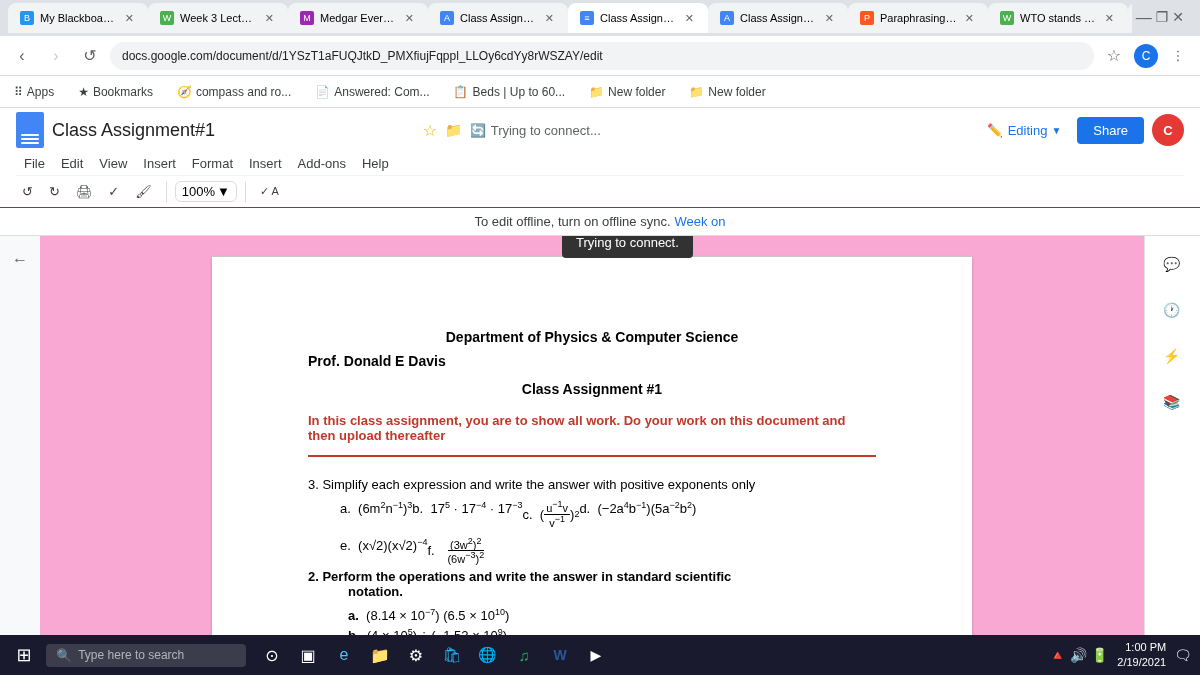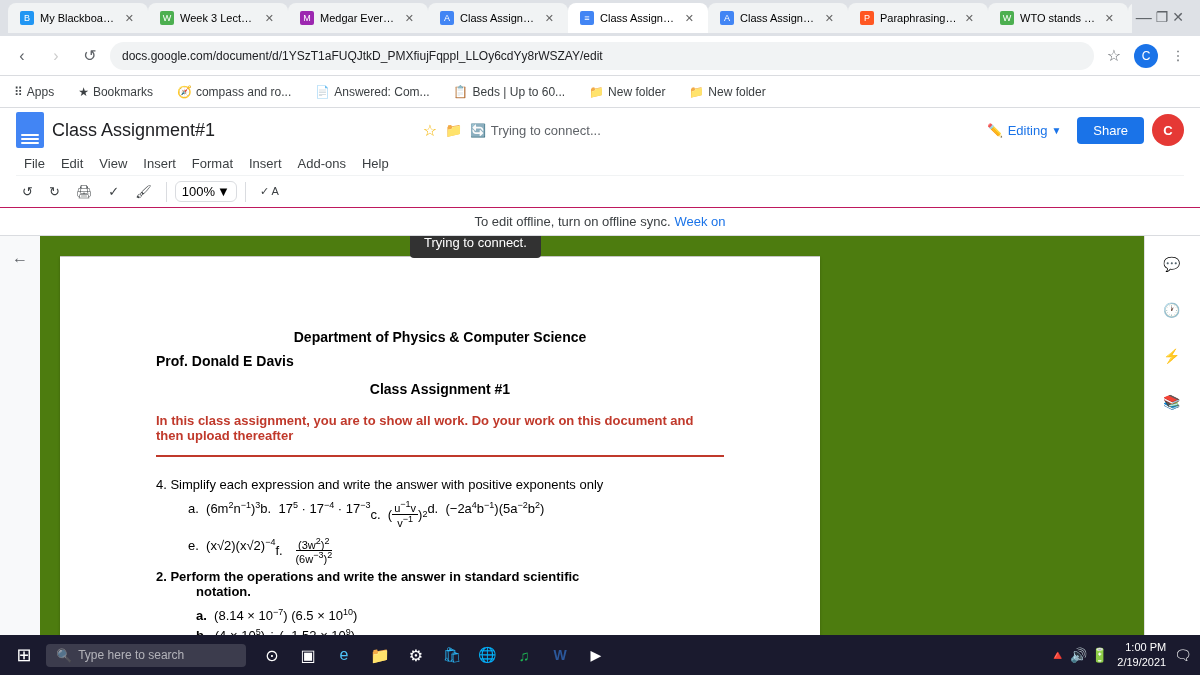--- a/index.html
+++ b/index.html
@@ -40,21 +40,21 @@
 
     
     .offline-bar { background: #fff; border-bottom: 1px solid #dadce0; padding: 6px 16px; display: flex; align-items: center; justify-content: center; font-size: 13px; color: #3c4043; gap: 4px; }
     .turn-on-link { color: #1a73e8; cursor: pointer; text-decoration: none; }
 
     
     .docs-body { display: flex; flex: 1; overflow: hidden; position: relative; }
     .docs-sidebar-left { width: 40px; background: #f8f9fa; display: flex; flex-direction: column; align-items: center; padding-top: 8px; gap: 8px; }
     .sidebar-icon { width: 28px; height: 28px; display: flex; align-items: center; justify-content: center; color: #5f6368; cursor: pointer; border-radius: 4px; font-size: 16px; }
 
-    .docs-page-area { flex: 1; overflow-y: auto; display: flex; flex-direction: column; align-items: flex-start; padding: 20px; background: #4d7c0f; }
+    .docs-page-area { flex: 1; overflow-y: auto; display: flex; flex-direction: column; align-items: center; padding: 20px; background: #f9a8d4; }
     .docs-page { background: white; width: 760px; min-height: 500px; padding: 72px 96px; box-shadow: 0 1px 3px rgba(0,0,0,0.2); position: relative; }
 
     .docs-right-panel { width: 56px; background: #fff; border-left: 1px solid #e0e0e0; display: flex; flex-direction: column; align-items: center; padding-top: 8px; gap: 6px; }
     .right-panel-btn { width: 40px; height: 40px; display: flex; align-items: center; justify-content: center; cursor: pointer; border-radius: 4px; color: #5f6368; font-size: 18px; }
     .editing-dropdown { display: flex; align-items: center; gap: 4px; font-size: 13px; color: #1a73e8; padding: 4px 8px; border-radius: 4px; cursor: pointer; }
     .editing-chevron { font-size: 10px; }
 
     
     .doc-dept { text-align: center; font-weight: bold; font-size: 14px; margin-bottom: 8px; }
     .doc-professor { font-weight: bold; font-size: 14px; margin-bottom: 12px; }
@@ -279,21 +279,21 @@
           <span>Trying to connect.</span>
         </div>
 
         <div class="doc-dept">Department of Physics &amp; Computer Science</div>
         <div class="doc-professor">Prof. Donald E Davis</div>
         <div class="doc-title">Class Assignment #1</div>
 
         <div class="doc-instructions">In this class assignment, you are to show all work. Do your work on this document and then  upload thereafter</div>
         <hr class="doc-divider">
 
-        <div class="doc-section">4. Simplify each expression and write the answer with positive exponents only</div>
+        <div class="doc-section">3. Simplify each expression and write the answer with positive exponents only</div>
 
         <div class="doc-math-row">
           <div class="doc-math-item">
             a. &nbsp;(6m<sup>2</sup>n<sup>−1</sup>)<sup>3</sup>
           </div>
           <div class="doc-math-item">
             b. &nbsp;17<sup>5</sup> · 17<sup>−4</sup> · 17<sup>−3</sup>
           </div>
           <div class="doc-math-item">
             c. &nbsp;<span style="display:inline-flex; align-items:center;">(

